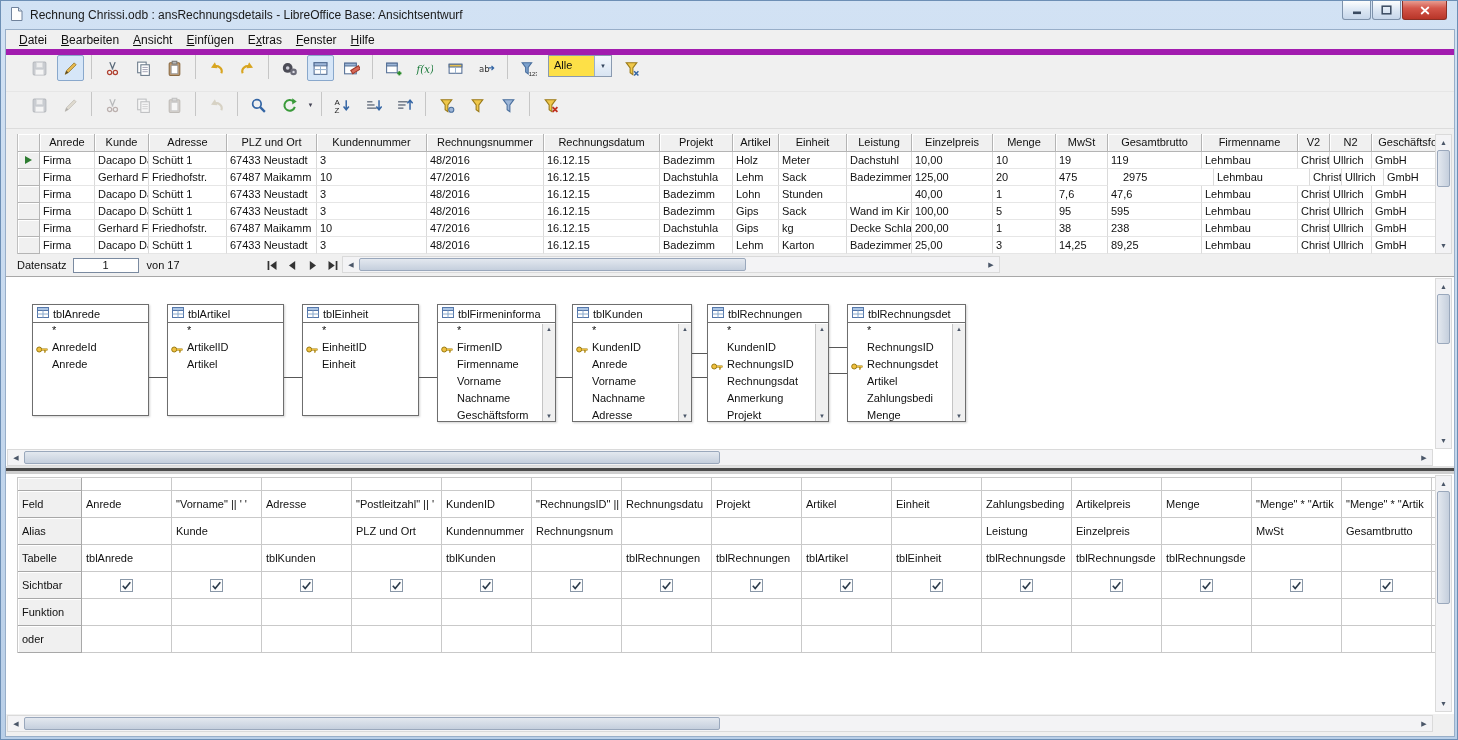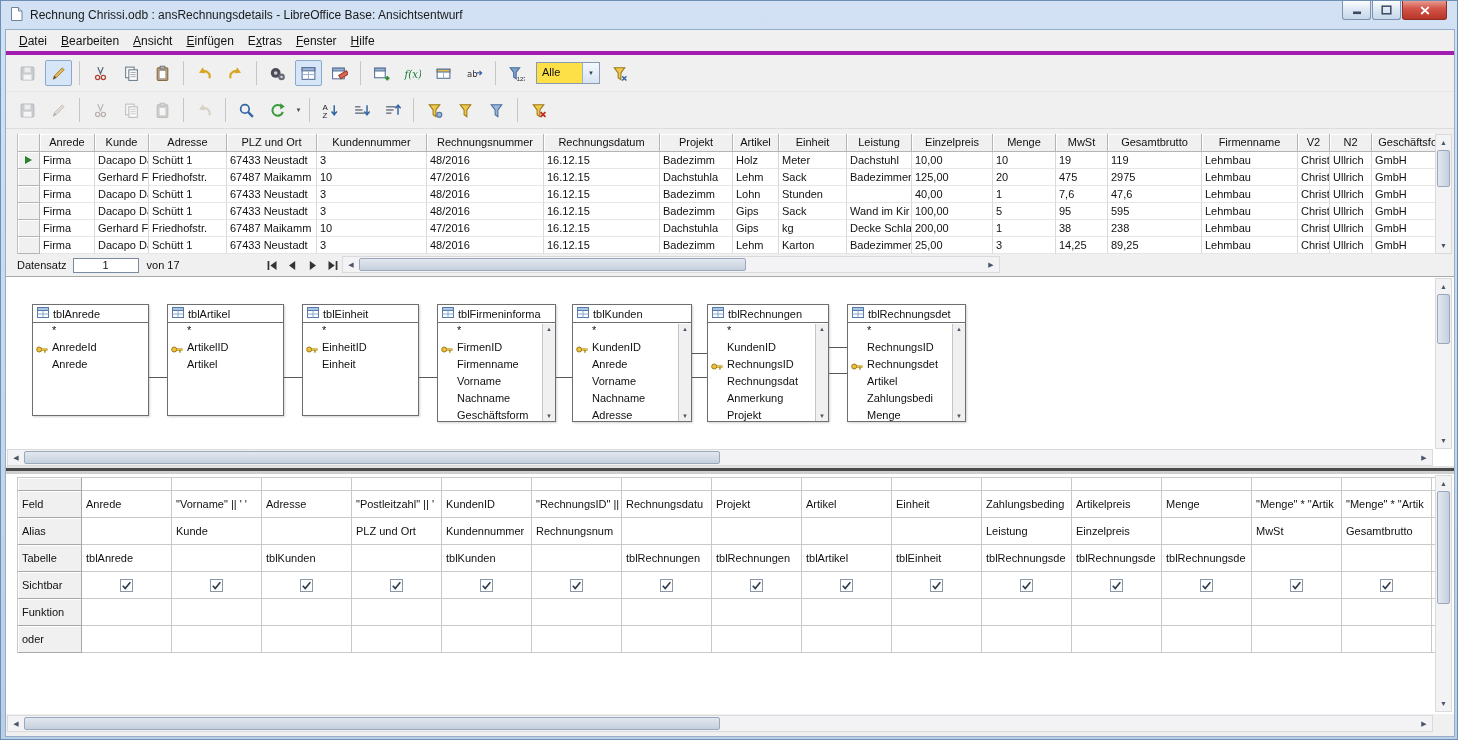--- a/index.html
+++ b/index.html
@@ -8,24 +8,24 @@
   #win{position:absolute;left:0;top:0;width:1458px;height:740px;background:linear-gradient(#d2e2f4,#b9cfe8);border:1px solid #6d8fb5;}
   
   #titlebar{position:absolute;left:0;top:0;right:0;height:28px;display:flex;align-items:center;padding-left:8px;}
   #title-text{font-size:12px;color:#1a1a1a;margin-left:6px;white-space:nowrap;overflow:hidden;}
   #winbtns{position:absolute;top:0;right:10px;display:flex;}
   .wbtn{width:29px;height:19px;border:1px solid #7e92ab;border-top:none;display:flex;align-items:center;justify-content:center;background:linear-gradient(#fdfdfd,#dfe9f5 45%,#c6d6ea);border-radius:0 0 3px 3px;margin-left:1px;}
   .wbtn.close{width:45px;background:linear-gradient(#e89c90,#d4564a 40%,#b83528);border-color:#8a2f25;}
   
   #client{position:absolute;left:4px;top:28px;width:1450px;height:708px;background:#f0f0f0;border:1px solid #98aec8;overflow:hidden;}
   
-  #menubar{position:absolute;left:0;top:0;right:0;height:25px;background:#f0f0f0;display:flex;align-items:center;padding-left:6px;border-bottom:4px solid #a21caf;}
+  #menubar{position:absolute;left:0;top:0;right:0;height:25px;background:#f0f0f0;display:flex;align-items:center;padding-left:6px;border-bottom:6px solid #a21caf;}
   .menu-item{padding:4px 7px;font-size:12px;white-space:nowrap;}
   
-  .toolbar{position:absolute;left:0;right:0;height:37px;display:flex;align-items:center;padding-left:6px;background:#f0f0f0;}
+  .toolbar{position:absolute;left:0;right:0;height:37px;display:flex;align-items:flex-start;padding-left:18px;background:#f0f0f0;}
   #toolbar1{top:25px;border-bottom:1px solid #e6e6e6;}
   #toolbar2{top:62px;border-bottom:1px solid #dcdcdc;}
   .tb-btn{width:27px;height:26px;margin:0 2px;display:flex;align-items:center;justify-content:center;border:1px solid transparent;border-radius:2px;flex:0 0 auto;}
   .tb-btn.pressed{background:#d6e6f8;border-color:#89a8cc;}
   .tb-btn.disabled{opacity:.4;filter:grayscale(75%);}
   .tb-sep{width:1px;height:24px;background:#c6c6c6;margin:0 5px;flex:0 0 auto;}
   .tb-caret{width:11px;height:26px;display:flex;align-items:center;justify-content:center;font-size:6px;color:#445;flex:0 0 auto;}
   .tb-combo{height:22px;width:64px;background:#fde047;border:1px solid #8a9ab0;display:flex;align-items:stretch;margin:0 4px;flex:0 0 auto;}
   .tb-combo .val{flex:1;padding:3px 0 0 5px;font-size:11px;}
   .tb-combo .drop{width:17px;background:linear-gradient(#f4f8fd,#d8e4f2);border-left:1px solid #9ab0c8;display:flex;align-items:center;justify-content:center;font-size:6px;color:#33455e;}
@@ -399,21 +399,21 @@
             <div class="rg-cell" style="width: 110px;">10</div>
             <div class="rg-cell" style="width: 117px;">47/2016</div>
             <div class="rg-cell" style="width: 116px;">16.12.15</div>
             <div class="rg-cell" style="width: 73px;">Dachstuhla</div>
             <div class="rg-cell" style="width: 46px;">Lehm</div>
             <div class="rg-cell" style="width: 68px;">Sack</div>
             <div class="rg-cell" style="width: 65px;">Badezimmer</div>
             <div class="rg-cell" style="width: 81px;">125,00</div>
             <div class="rg-cell" style="width: 63px;">20</div>
             <div class="rg-cell" style="width: 52px;">475</div>
-            <div class="rg-cell" style="width: 94px;">2975</div>
+            <div class="rg-cell" style="width: 94px; margin-left: 12px;">2975</div>
             <div class="rg-cell" style="width: 96px;">Lehmbau</div>
             <div class="rg-cell" style="width: 32px;">Christi</div>
             <div class="rg-cell" style="width: 42px;">Ullrich</div>
             <div class="rg-cell" style="width: 76px;">GmbH</div>
           </div>
           <div class="rg-row">
             <div class="rg-cell rg-marker" style="width: 22px;"></div>
             <div class="rg-cell" style="width: 55px;">Firma</div>
             <div class="rg-cell" style="width: 54px;">Dacapo Da</div>
             <div class="rg-cell" style="width: 78px;">Schütt 1</div>

